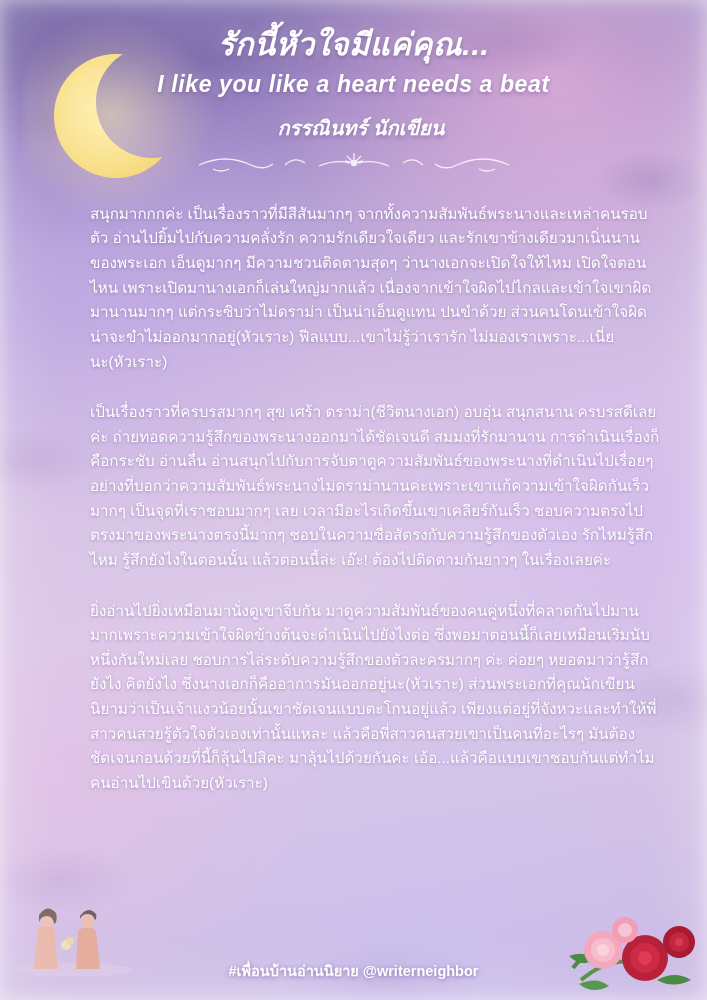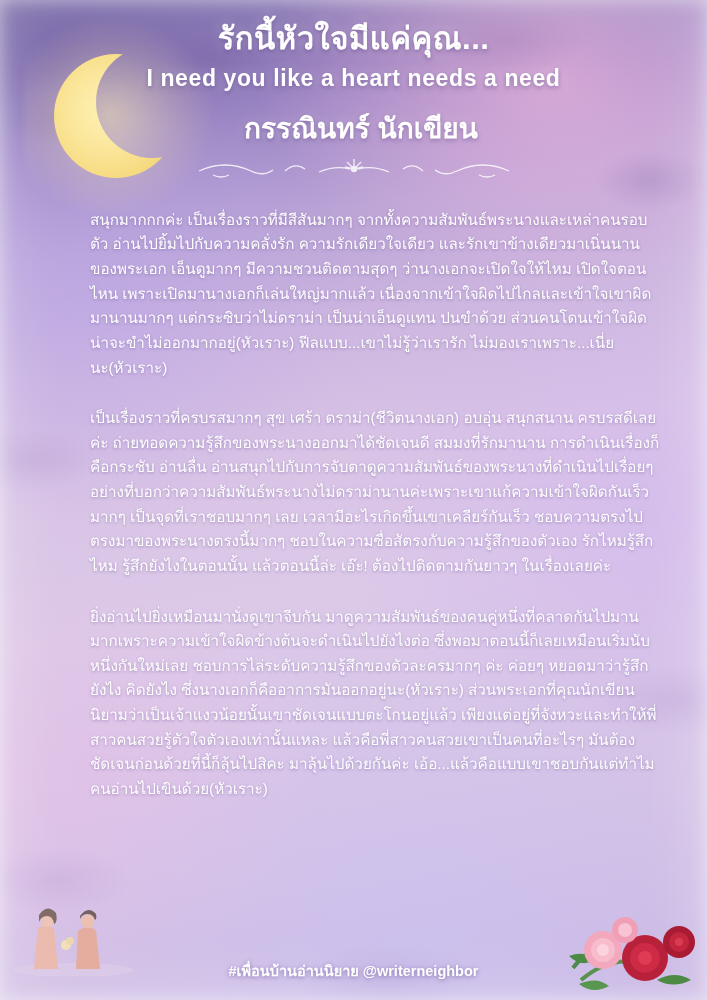--- a/index.html
+++ b/index.html
@@ -63,42 +63,43 @@
     left: -20px; top: -20px;
     width: 190px; height: 200px;
     background: radial-gradient(ellipse at 45% 50%, rgba(255,240,180,0.55), rgba(255,235,170,0.18) 45%, rgba(255,235,170,0) 72%);
     filter: blur(2px);
   }
 
   
   .header {
     position: relative;
     z-index: 5;
-    padding-top: 20px;
+    padding-top: 26px;
     text-align: center;
+    font-style: italic;
   }
   .title-th {
     font-size: 31px;
     font-weight: bold;
     color: #ffffff;
     letter-spacing: 0.5px;
     text-shadow: 0 2px 5px rgba(90,60,130,0.55), 0 0 14px rgba(255,255,255,0.35);
     line-height: 1.25;
     margin: 0 0 6px 0;
   }
   .title-en {
     font-size: 23px;
     font-weight: bold;
     color: #ffffff;
     letter-spacing: 0.6px;
     text-shadow: 0 2px 5px rgba(90,60,130,0.55), 0 0 12px rgba(255,255,255,0.3);
     margin: 0 0 14px 0;
   }
   .author {
-    font-size: 28px;
+    font-size: 20px;
     font-weight: bold;
     color: #ffffff;
     text-shadow: 0 2px 5px rgba(90,60,130,0.5), 0 0 12px rgba(255,255,255,0.3);
     margin: 0 0 6px 15px;
   }
   .divider {
     margin: 4px auto 0;
     width: 330px;
     height: 26px;
     position: relative;
@@ -176,21 +177,21 @@
           <circle cx="72" cy="80" r="62" fill="white"></circle>
           <circle cx="108" cy="66" r="56" fill="black"></circle>
         </mask>
       </defs>
       <rect width="150" height="160" fill="url(#moonGrad)" mask="url(#moonMask)"></rect>
     </svg>
   </div>
 
   <div class="header">
     <h1 class="title-th">รักนี้หัวใจมีแค่คุณ...</h1>
-    <h2 class="title-en">I need you like a heart needs a need</h2>
+    <h2 class="title-en">I like you like a heart needs a beat</h2>
     <div class="author">กรรณินทร์ นักเขียน</div>
     <div class="divider">
       <svg width="330" height="26" viewBox="0 0 330 26">
         <g stroke="#ffffff" stroke-width="1.3" fill="none" opacity="0.9">
           <path d="M10 15 q26 -12 52 0 q12 6 22 -1"></path>
           <path d="M320 15 q-26 -12 -52 0 q-12 6 -22 -1"></path>
           <path d="M96 15 q10 -9 20 -2"></path>
           <path d="M234 15 q-10 -9 -20 -2"></path>
           <circle cx="165" cy="13" r="3.2" fill="#ffffff" stroke="none"></circle>
           <path d="M165 13 l0 -10 M165 13 l-7 -7 M165 13 l7 -7 M165 13 l-9 -2 M165 13 l9 -2"></path>

